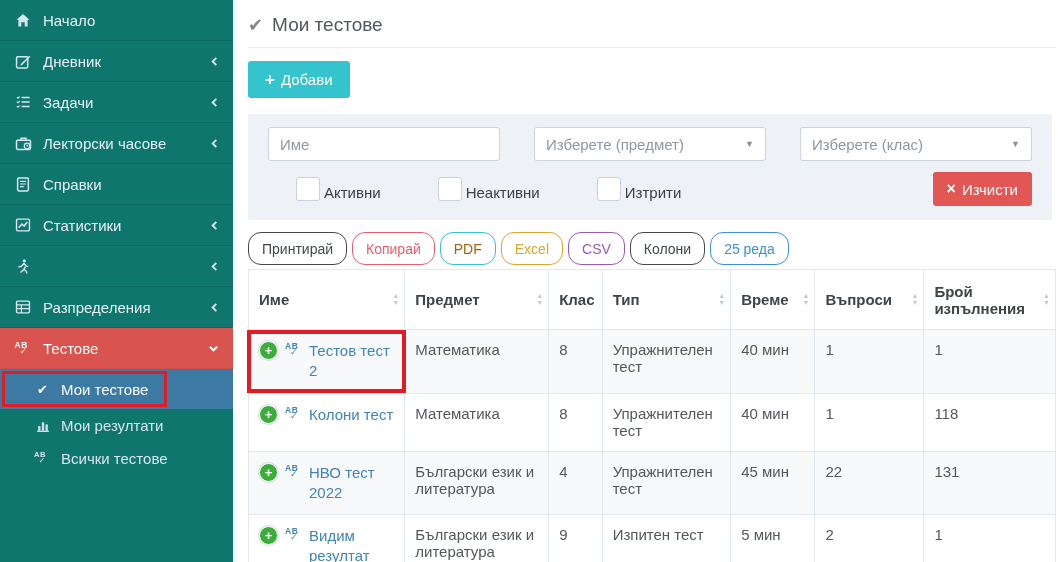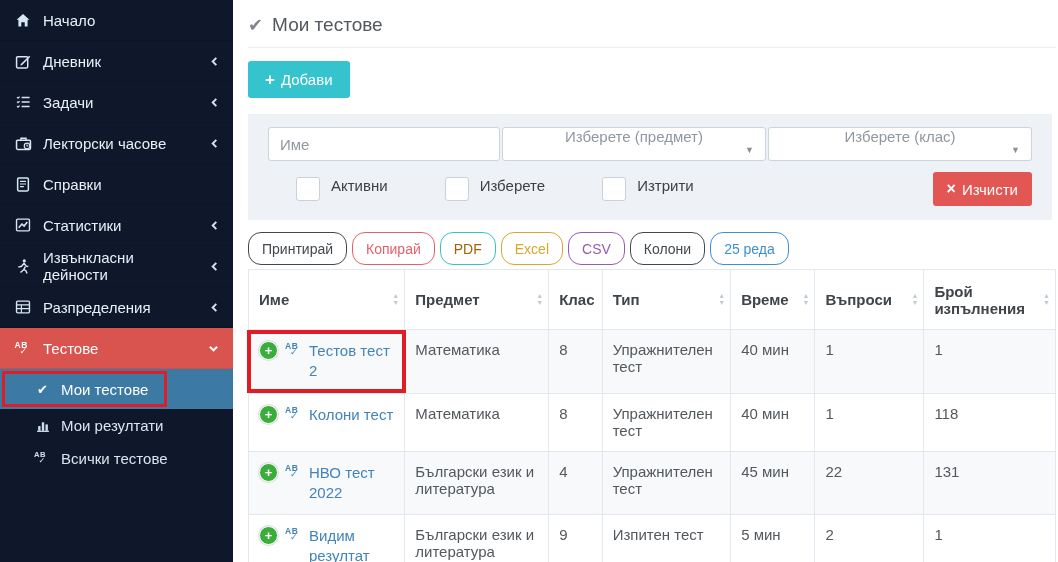--- a/index.html
+++ b/index.html
@@ -1,21 +1,21 @@
 <!DOCTYPE html>
 <html><head>
 <meta charset="utf-8">
 <style>
   * { margin:0; padding:0; box-sizing:border-box; }
   html,body { width:1058px; height:562px; overflow:hidden; background:#fff;
     font-family:"Liberation Sans","DejaVu Sans",sans-serif; }
   body { display:flex; position:relative; }
 
   
-  .sidebar { width:233px; flex-shrink:0; background:#0f172a; height:562px; }
+  .sidebar { width:233px; flex-shrink:0; background:#0f766e; height:562px; }
   .s-item { height:41px; display:flex; align-items:center; gap:11px;
     padding:0 14px; border-bottom:1px solid rgba(0,0,0,.10);
     color:#e8f1f8; font-size:15px; cursor:pointer; }
   .s-item .s-ico { width:18px; display:inline-flex; justify-content:center; color:#d7e6f1; flex-shrink:0; }
   .s-item .s-chev { margin-left:auto; color:#cfe2ef; display:inline-flex; }
   .s-item.active-red { background:#d9534f; border-bottom-color:rgba(0,0,0,.05); color:#fff; }
   .s-item.active-red .s-ico, .s-item.active-red .s-chev { color:#fff; }
   .s-sub { height:38px; display:flex; align-items:center; gap:10px;
     padding:0 14px 0 34px; color:#d9e6f0; font-size:15px; border-bottom:none; cursor:pointer; }
   .s-sub .s-ico { width:17px; display:inline-flex; justify-content:center; color:#cfe0ec; flex-shrink:0; }
@@ -43,25 +43,25 @@
   .add-btn { margin-top:13px; height:37px; padding:0 17px; background:#35c3cd; color:#fff;
     border:none; border-radius:3px; font-size:15px; cursor:pointer;
     font-family:inherit; display:inline-flex; align-items:center; gap:6px; }
   .add-btn b { font-size:17px; font-weight:bold; }
 
   .filter-panel { margin-top:16px; width:804px; background:#eef1f5; padding:13px 20px 14px; }
   .f-row1 { display:flex; justify-content:space-between; }
   .f-field { width:232px; height:34px; background:#fff; border:1px solid #ccd4dc; border-radius:3px;
     font-size:15px; color:#3c4146; padding:0 11px; font-family:inherit; }
   .f-field::placeholder { color:#8f97a1; }
-  .f-select { width:264px; height:34px; background:#fff; border:1px solid #ccd4dc; border-radius:3px;
-    display:flex; align-items:center; padding:0 11px; color:#8f97a1; font-size:15px; cursor:pointer;flex-direction:column; }
+  .f-select { width:232px; height:34px; background:#fff; border:1px solid #ccd4dc; border-radius:3px;
+    display:flex; align-items:center; padding:0 11px; color:#8f97a1; font-size:15px; cursor:pointer; }
   .f-select .caret { margin-left:auto; color:#8a919b; font-size:9px; }
   .f-row2 { display:flex; align-items:center; margin-top:11px; position:relative; height:34px; }
-  .chk-group { display:flex; align-items:flex-start; gap:11px; margin-right:29px; cursor:pointer;padding-left:28px; }
+  .chk-group { display:flex; align-items:flex-end; gap:4px; margin-right:29px; cursor:pointer;padding-left:28px; }
   .chk-box { width:24px; height:24px; background:#fff; border:1px solid #c9d1d9; border-radius:3px; }
   .chk-label { font-size:15px; color:#3c4146; }
   .clear-btn { position:absolute; right:0; top:0; height:34px; padding:0 14px; background:#e25653;
     color:#fff; border:none; border-radius:3px; font-size:15px; font-family:inherit; cursor:pointer;
     display:inline-flex; align-items:center; gap:6px; }
   .clear-btn b { font-size:16px; }
 
   .toolbar { margin-top:12px; display:flex; gap:5px; }
   .tb-btn { height:33px; padding:0 13px; background:#fff; border:1px solid; border-radius:13px;
     font-size:14px; font-family:inherit; cursor:pointer; }
@@ -177,21 +177,20 @@
     </span>
   </div>
 
   <div class="s-item">
     <span class="s-ico">
       <svg width="14" height="15" viewBox="0 0 12 14">
           <circle cx="7.2" cy="1.8" r="1.5" fill="currentColor"></circle>
           <path d="M7 4 4.6 6.8 1.6 7.6M7 4l2 2.6 2 .4M8.2 7.2 6.6 10l-3 2.6M6.8 9.6l2 1.6 1 2.4" fill="none" stroke="currentColor" stroke-width="1.3"></path>
         </svg>
     </span>
-    <span>Извънкласни дейности</span>
     <span class="s-chev">
       <svg width="9" height="11" viewBox="0 0 10 10">
           <path d="M7 1 3 5l4 4" fill="none" stroke="currentColor" stroke-width="2.2"></path>
         </svg>
     </span>
   </div>
 
   <div class="s-item">
     <span class="s-ico">
       <svg width="16" height="14" viewBox="0 0 14 13">
@@ -279,21 +278,21 @@
         <span class="caret">▼</span>
       </div>
     </div>
     <div class="f-row2">
       <span class="chk-group">
         <span class="chk-box"></span>
         <span class="chk-label">Активни</span>
       </span>
       <span class="chk-group">
         <span class="chk-box"></span>
-        <span class="chk-label">Изберете</span>
+        <span class="chk-label">Неактивни</span>
       </span>
       <span class="chk-group">
         <span class="chk-box"></span>
         <span class="chk-label">Изтрити</span>
       </span>
       <button class="clear-btn">
         <b>×</b>
           <span>Изчисти</span>
       </button>
     </div>

